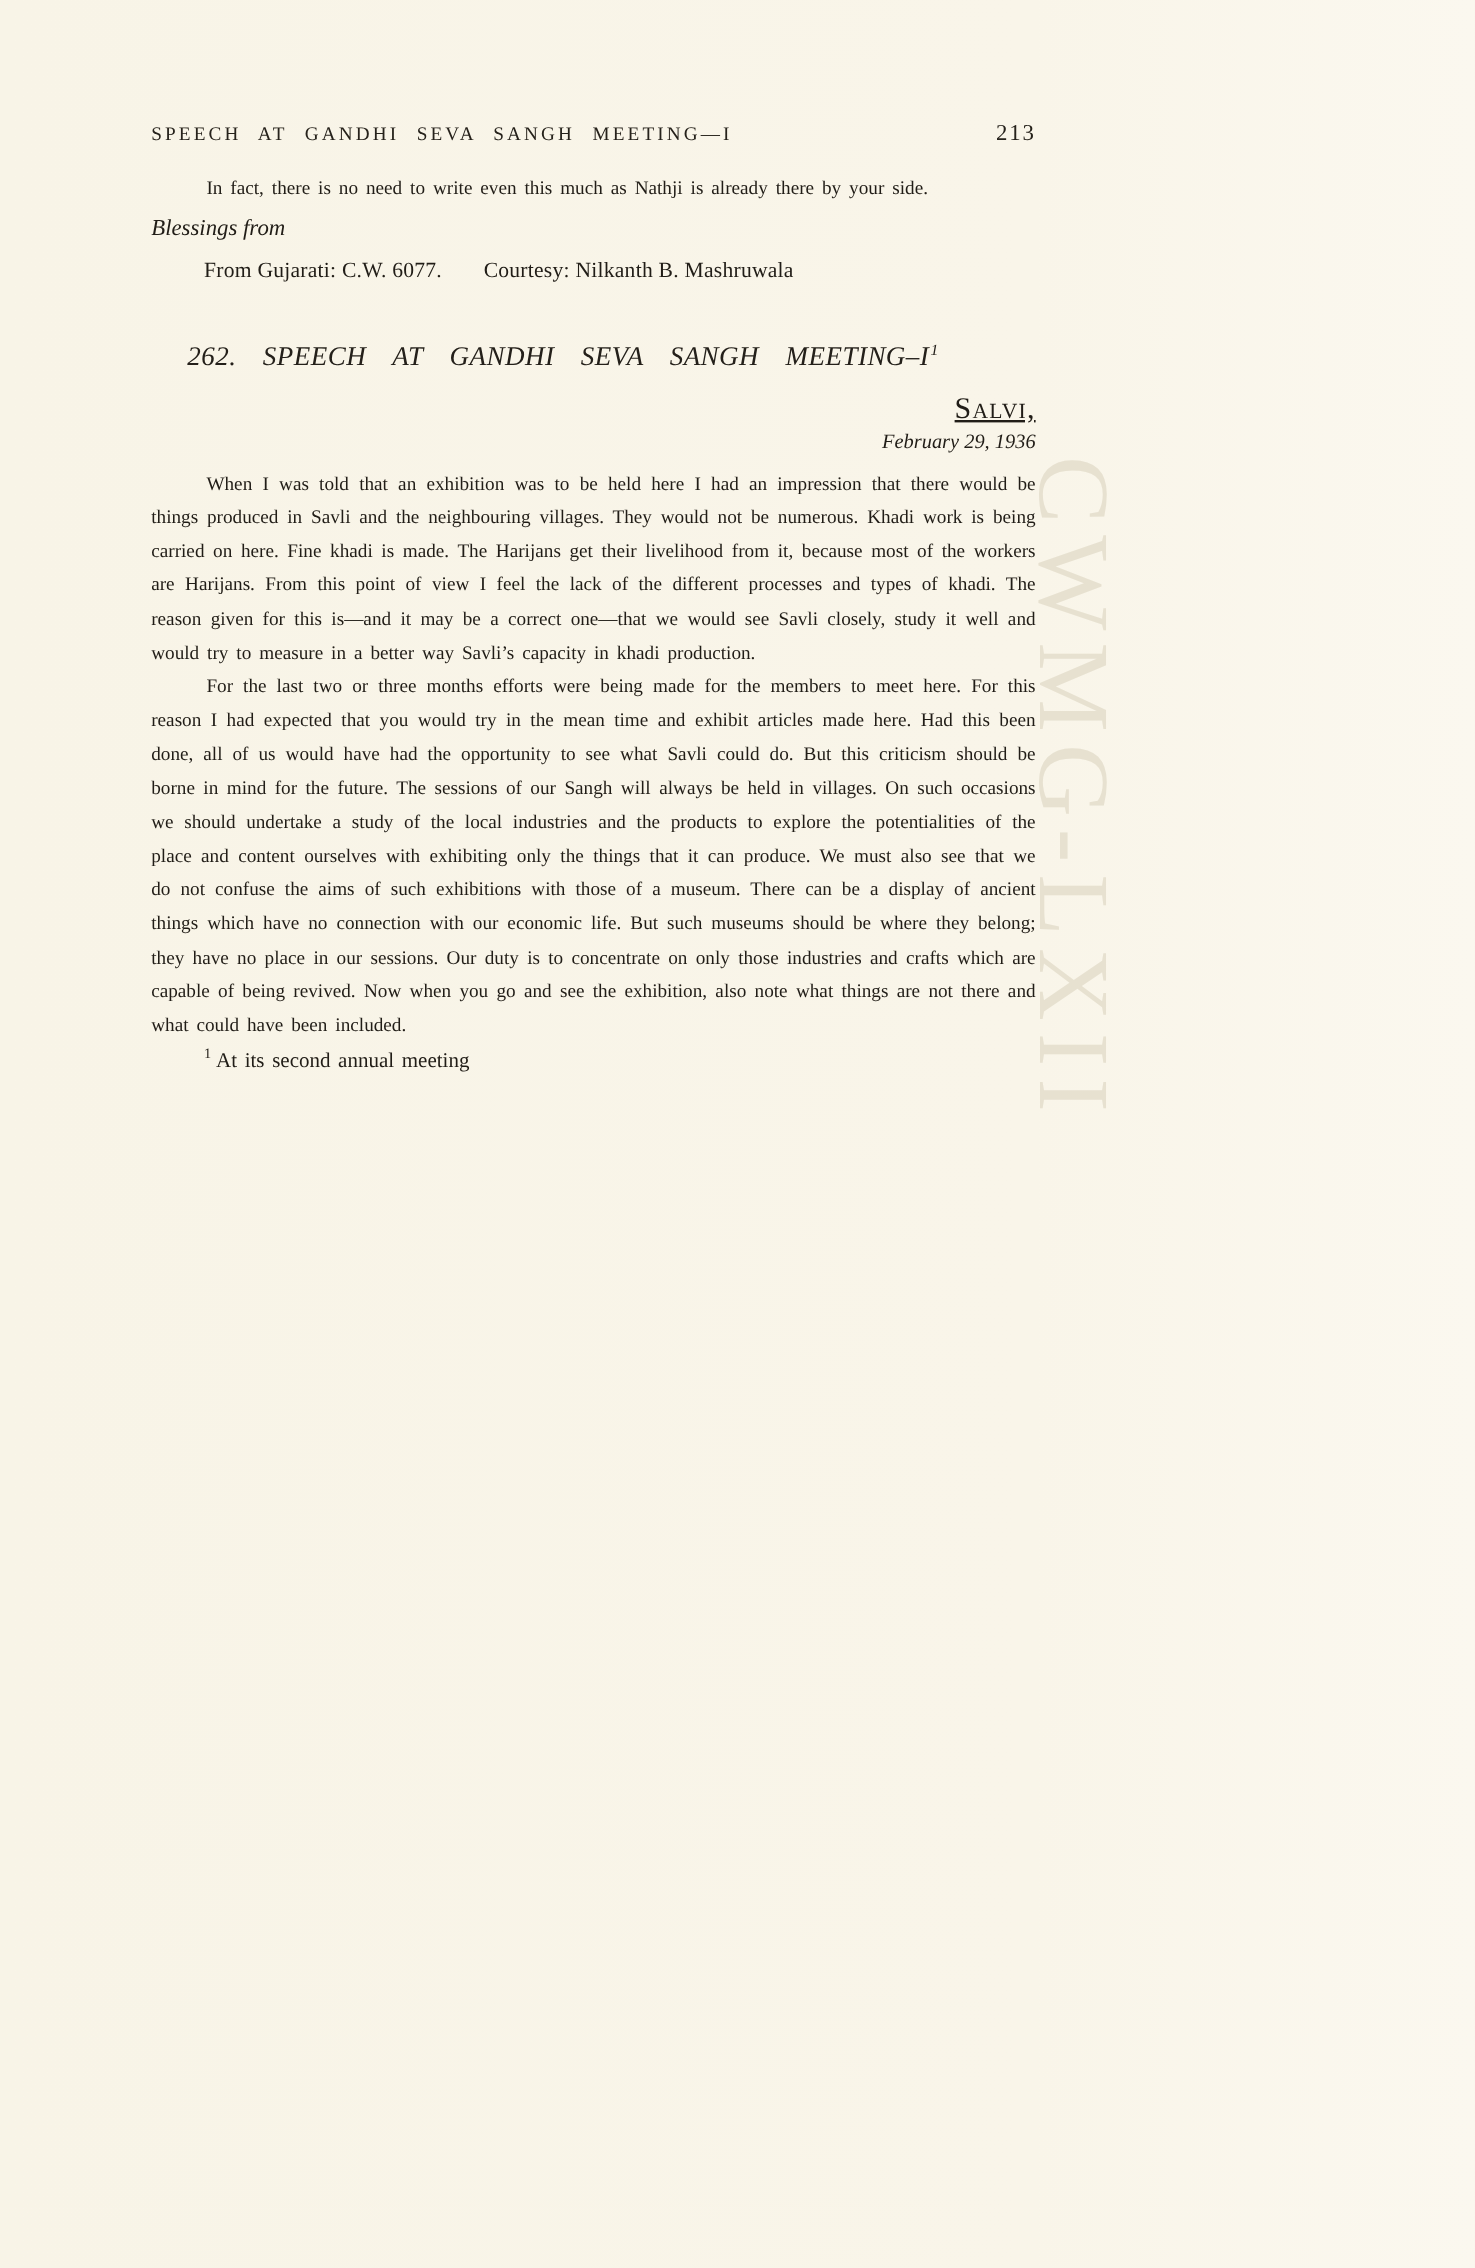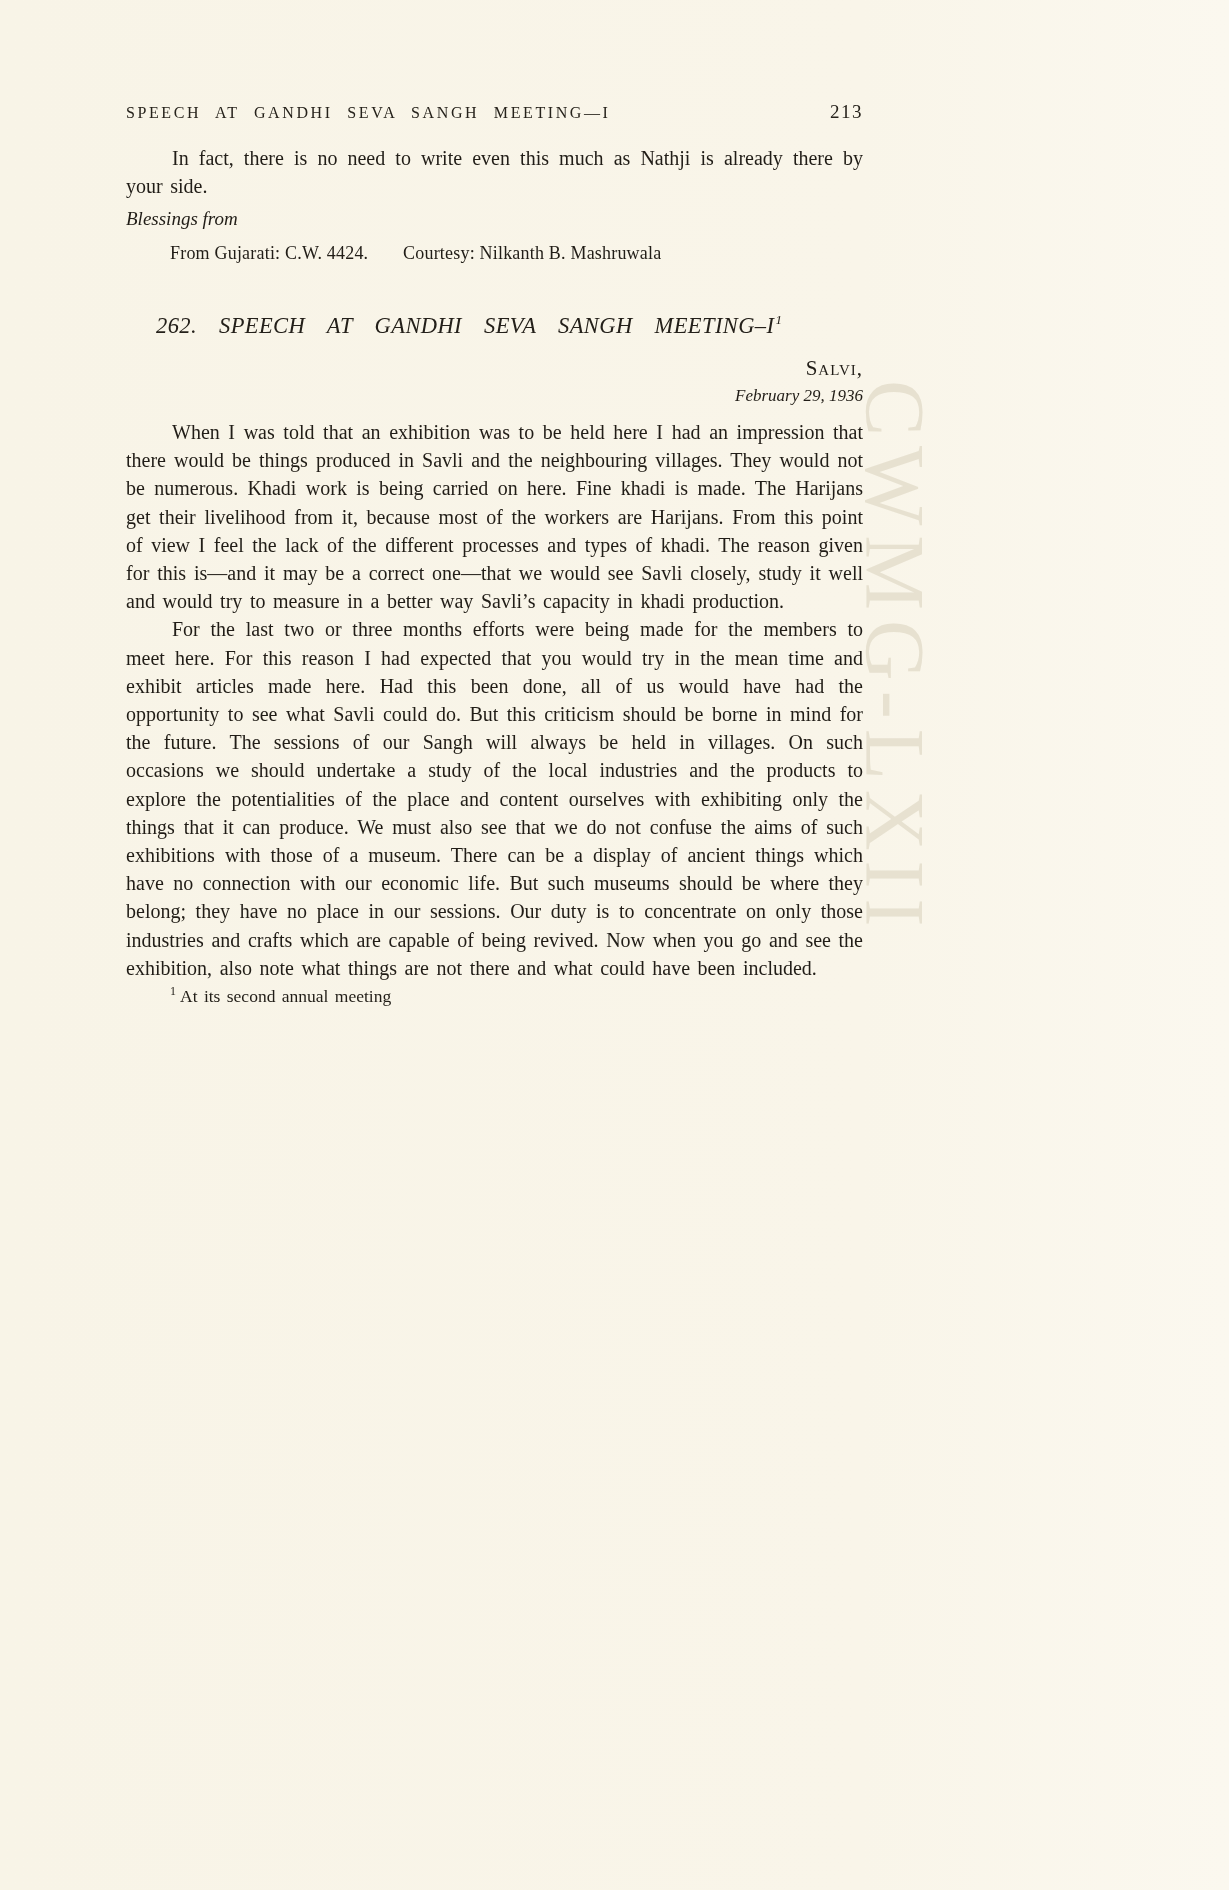--- a/index.html
+++ b/index.html
@@ -47,21 +47,21 @@
   }
   .page-num {
     position: absolute;
     right: 0;
     top: -3px;
     font-size: 19px;
     letter-spacing: 1.5px;
     word-spacing: normal;
   }
   .para {
-    font-size: 20px;
+    font-size: 16px;
     line-height: 28.2px;
     text-align: justify;
     word-spacing: 2.6px;
   }
   .indent { text-indent: 46px; }
   .signoff {
     margin-top: 6px;
   }
   .blessings {
     font-style: italic;
@@ -95,23 +95,24 @@
   .section-heading sup {
     font-size: 13px;
     margin-left: 1px;
   }
   .dateline {
     text-align: right;
     margin-top: 16px;
   }
   .place {
     font-variant: small-caps;
-    font-size: 21px;
+    font-size: 25px;
     letter-spacing: 1px;
     line-height: 27px;
+    text-decoration: underline;
   }
   .date {
     font-style: italic;
     font-size: 17px;
     line-height: 28px;
   }
   .body-block { margin-top: 8px; }
   .footnote {
     margin-top: 2px;
     padding-left: 44px;
@@ -137,21 +138,21 @@
       <span class="page-num">213</span>
     </header>
 
     <p class="para indent">In fact, there is no need to write even this much as Nathji is already there by your side.</p>
 
     <div class="signoff">
       <div class="blessings">Blessings from</div>
     </div>
 
     <p class="source-line">
-      <span>From Gujarati: C.W. 4424.</span>
+      <span>From Gujarati: C.W. 6077.</span>
       <span class="source-courtesy">Courtesy: Nilkanth B. Mashruwala</span>
     </p>
 
     <h2 class="section-heading">
       <span>262.</span>
       <span>SPEECH AT GANDHI SEVA SANGH MEETING–I</span><sup>1</sup>
     </h2>
 
     <div class="dateline">
       <div class="place">Salvi,</div>

